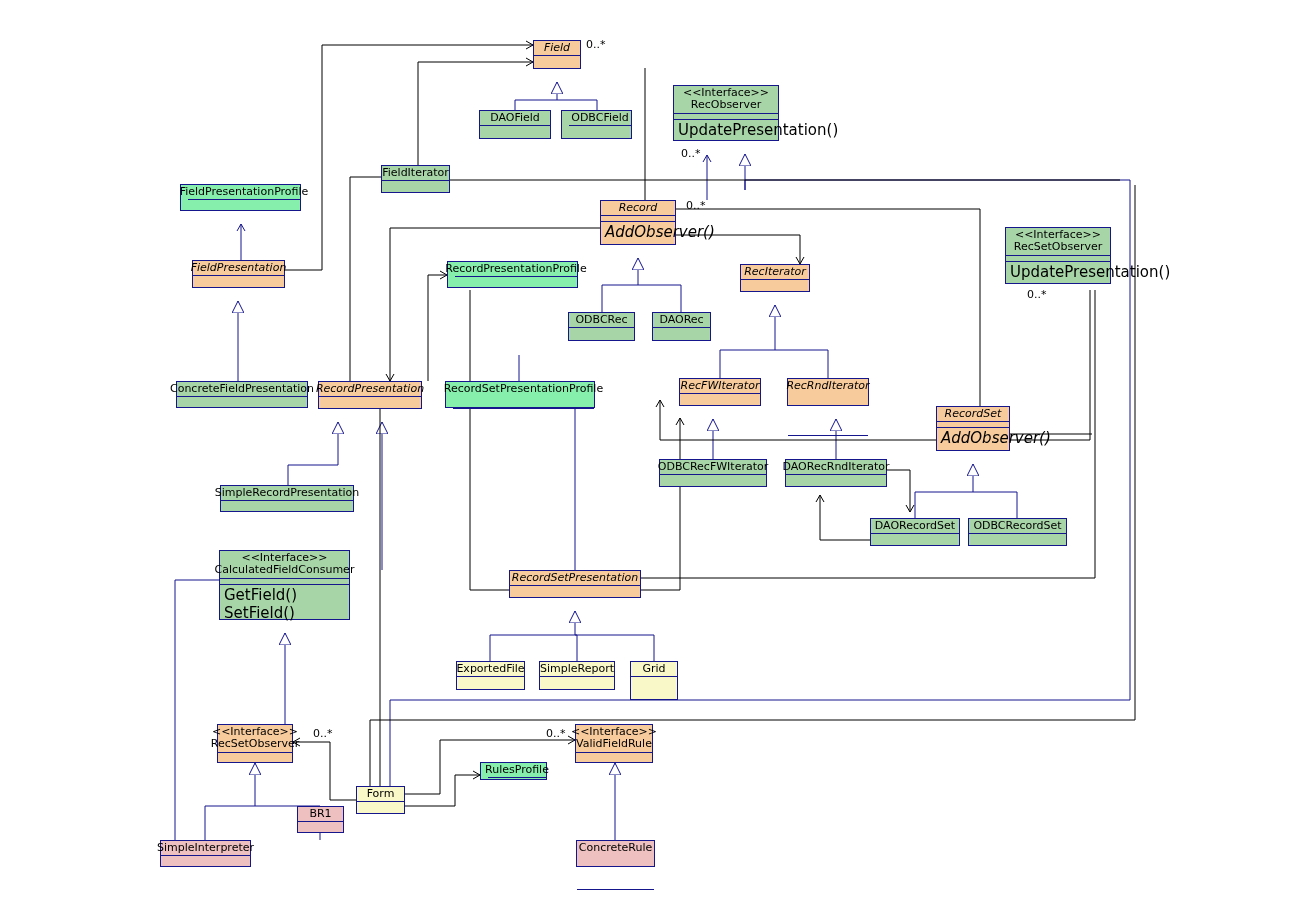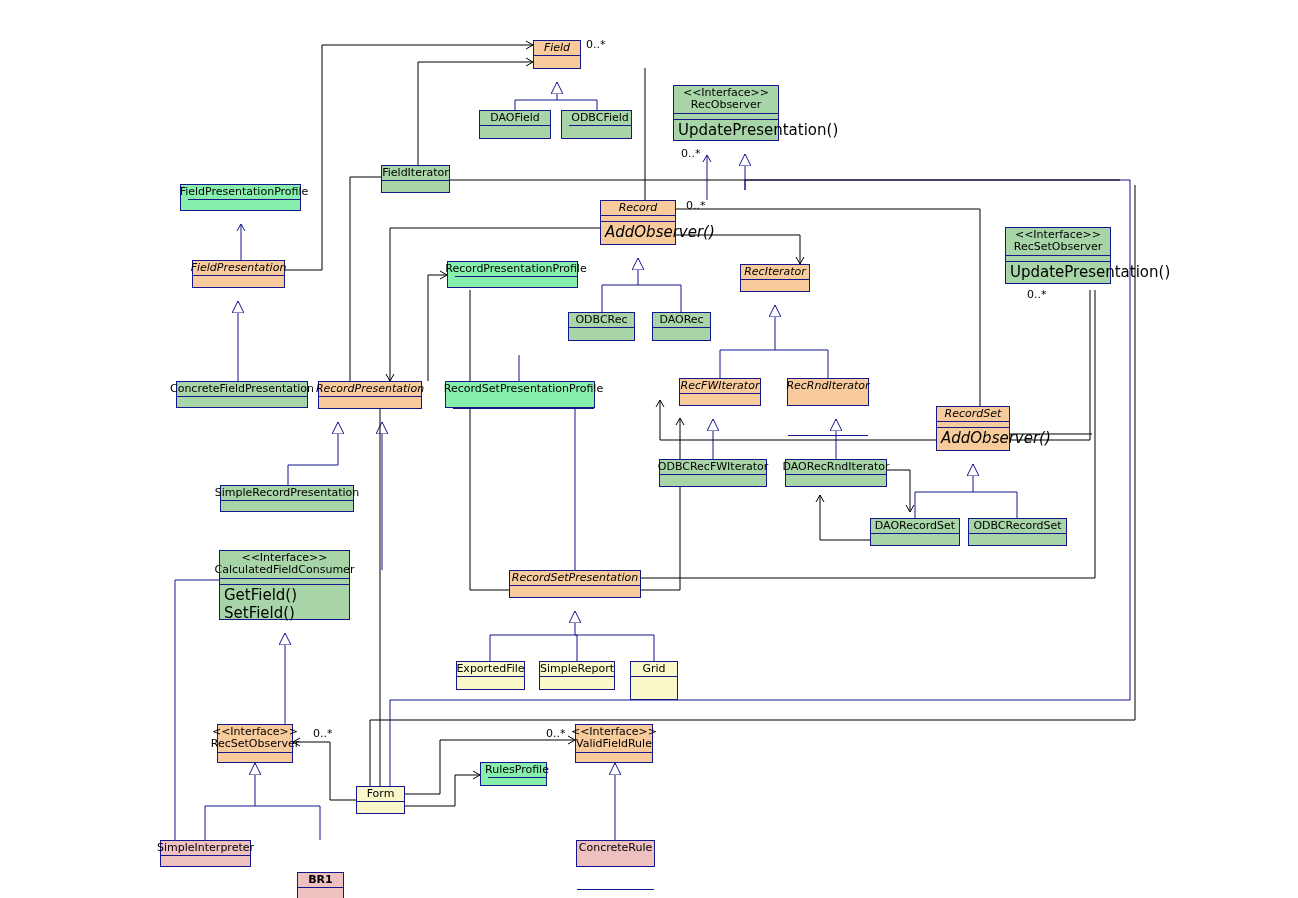--- a/index.html
+++ b/index.html
@@ -350,39 +350,39 @@
 
   <div class="cls orange" style="left:575px;top:724px;width:78px;height:39px;">
     <div class="name" style="flex-direction:column;">
       <div class="iface-line">&lt;&lt;Interface&gt;&gt;</div>
       <div>ValidFieldRule</div>
     </div>
     <div class="sep"></div>
     <div class="attrs"></div>
   </div>
 
-  <div class="cls blue" style="left:480px;top:762px;width:67px;height:24px;">
+  <div class="cls blue" style="left:480px;top:762px;width:67px;height:18px;">
     <div class="name">RulesProfile</div>
     <div class="sep"></div>
     <div class="attrs"></div>
   </div>
 
   <div class="cls yellow" style="left:356px;top:786px;width:49px;height:28px;">
     <div class="name">Form</div>
     <div class="sep"></div>
     <div class="attrs"></div>
   </div>
 
   <div class="cls pink" style="left:160px;top:840px;width:91px;height:27px;">
     <div class="name">SimpleInterpreter</div>
     <div class="sep"></div>
     <div class="attrs"></div>
   </div>
 
-  <div class="cls pink" style="left:297px;top:872px;width:47px;height:27px;font-weight:bold;">
+  <div class="cls pink" style="left:297px;top:806px;width:47px;height:27px;">
     <div class="name">BR1</div>
     <div class="sep"></div>
     <div class="attrs"></div>
   </div>
 
   <div class="cls pink" style="left:576px;top:840px;width:79px;height:27px;gap:34px;">
     <div class="name">ConcreteRule</div>
     <div class="sep"></div>
     <div class="attrs"></div>
   </div>

